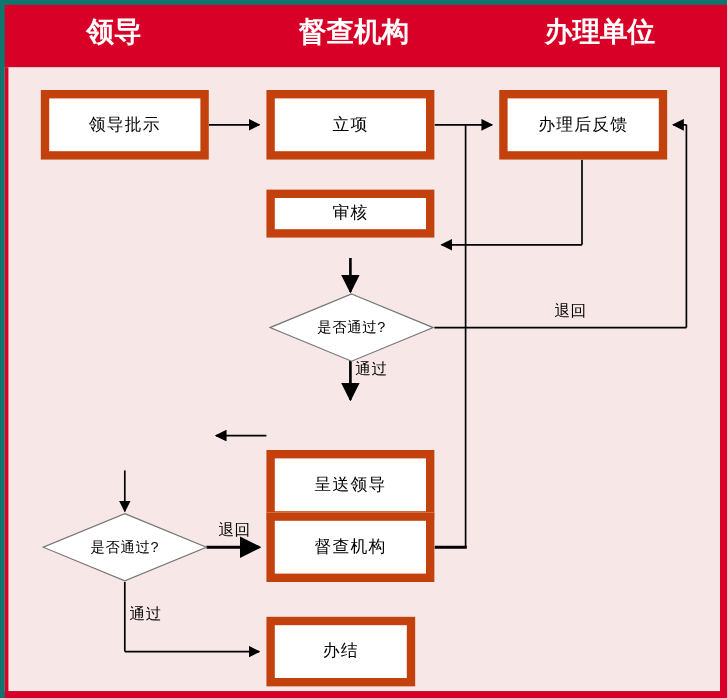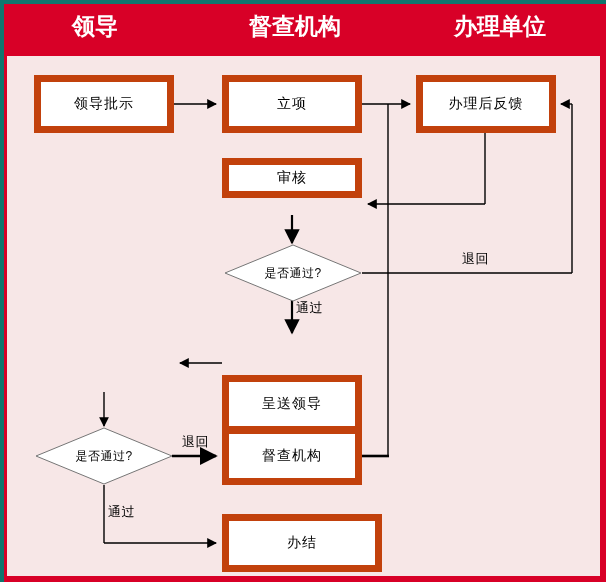--- a/index.html
+++ b/index.html
@@ -195,21 +195,21 @@
 
   <div class="diamond-wrap" style="left:35px; top:427px; width:138px; height:58px;">
     <svg width="138" height="58" viewBox="0 0 138 58">
       <polygon points="69,1 137,29 69,57 1,29" fill="#ffffff" stroke="#767676" stroke-width="1"></polygon>
     </svg>
     <div class="diamond-label">是否通过?</div>
   </div>
 
   <div class="node" style="left:222px; top:427px; width:140px; height:58px;">督查机构</div>
 
-  <div class="node" style="left:222px; top:514px; width:160px; height:58px;">办结</div>
+  <div class="node" style="left:222px; top:514px; width:124px; height:58px;">办结</div>
 
   <div class="edge-label" style="left:296px; top:299px;">通过</div>
 
   <div class="edge-label" style="left:462px; top:250px;">退回</div>
 
   <div class="edge-label" style="left:182px; top:433px;">退回</div>
 
   <div class="edge-label" style="left:108px; top:503px;">通过</div>
 
 </div>

